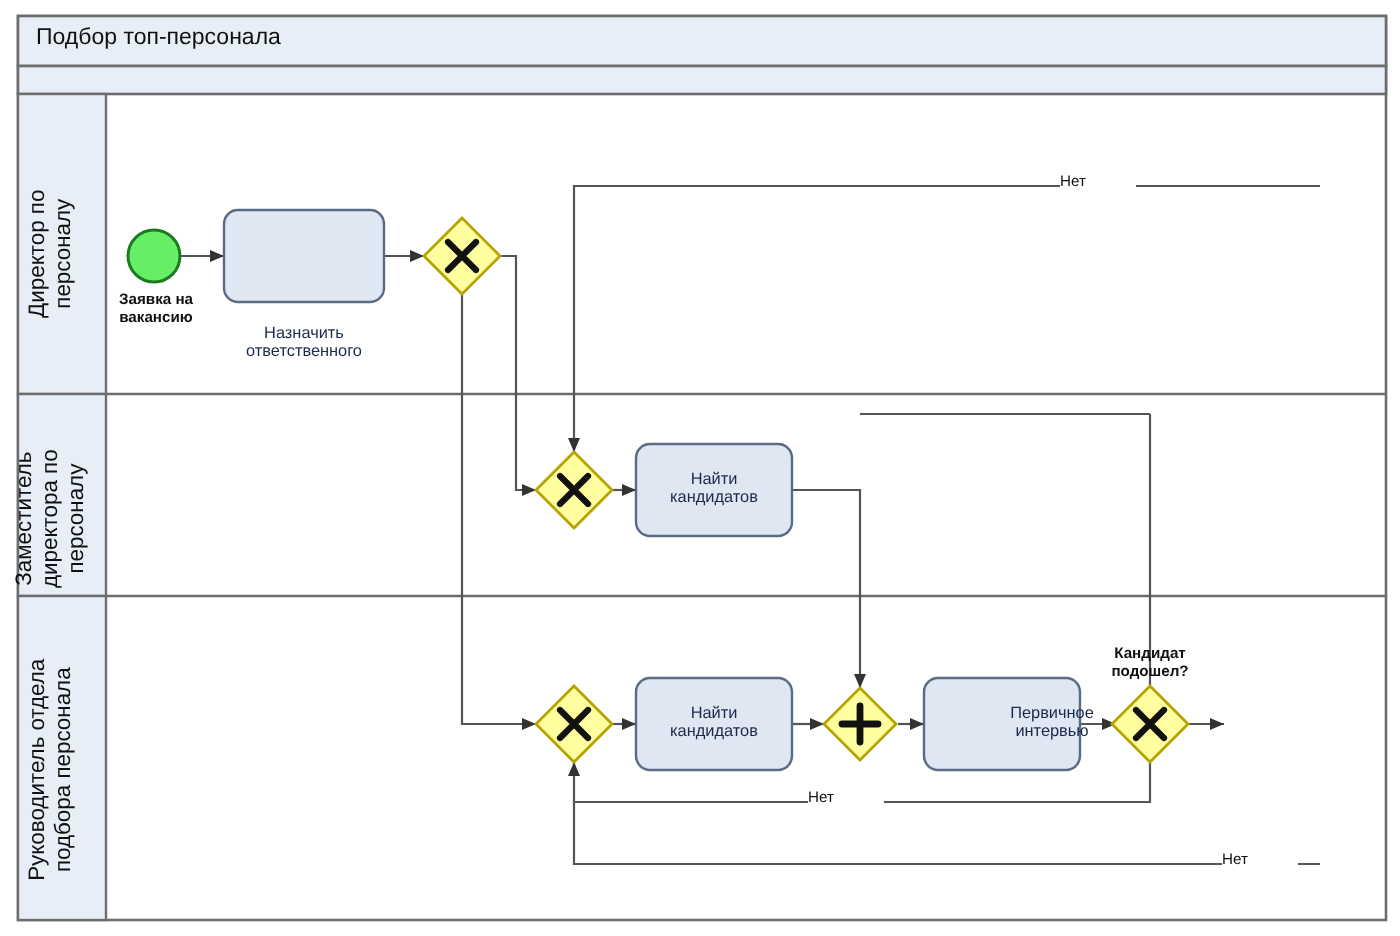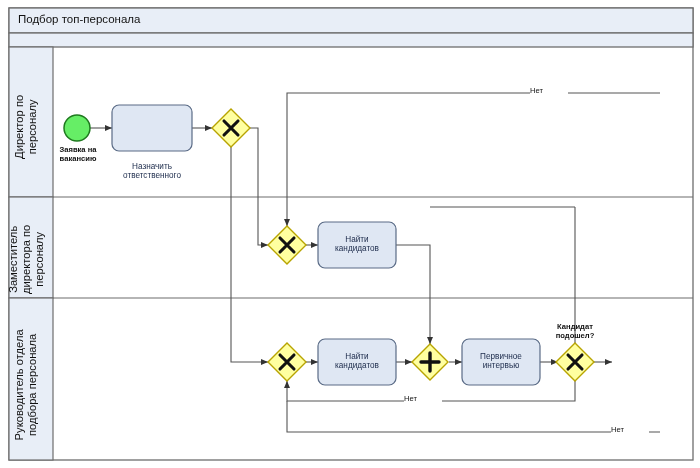--- a/index.html
+++ b/index.html
@@ -125,21 +125,21 @@
 подбора персонала</div>
 
   <div class="txt ann" style="left:47px;top:146px;width:62px;">Заявка на
 вакансию</div>
   <div class="txt task-label" style="left:112px;top:118px;width:80px;margin-top:44px;">Назначить
 ответственного</div>
   <div class="txt task-label" style="left:318px;top:235px;width:78px;">Найти
 кандидатов</div>
   <div class="txt task-label" style="left:318px;top:352px;width:78px;">Найти
 кандидатов</div>
-  <div class="txt task-label" style="left:462px;top:352px;width:78px;">Первичное
+  <div class="txt task-label" style="left:462px;top:352px;width:78px;padding-left:25px;">Первичное
 интервью</div>
   <div class="txt ann" style="left:540px;top:323px;width:70px;text-align:center;">Кандидат
 подошел?</div>
 
   <div class="txt flow-label" style="left:530px;top:87px;width:38px;background:#fff;">Нет</div>
   <div class="txt flow-label" style="left:404px;top:395px;width:38px;background:#fff;">Нет</div>
   <div class="txt flow-label" style="left:611px;top:426px;width:38px;background:#fff;">Нет</div>
 
 </div>
 

